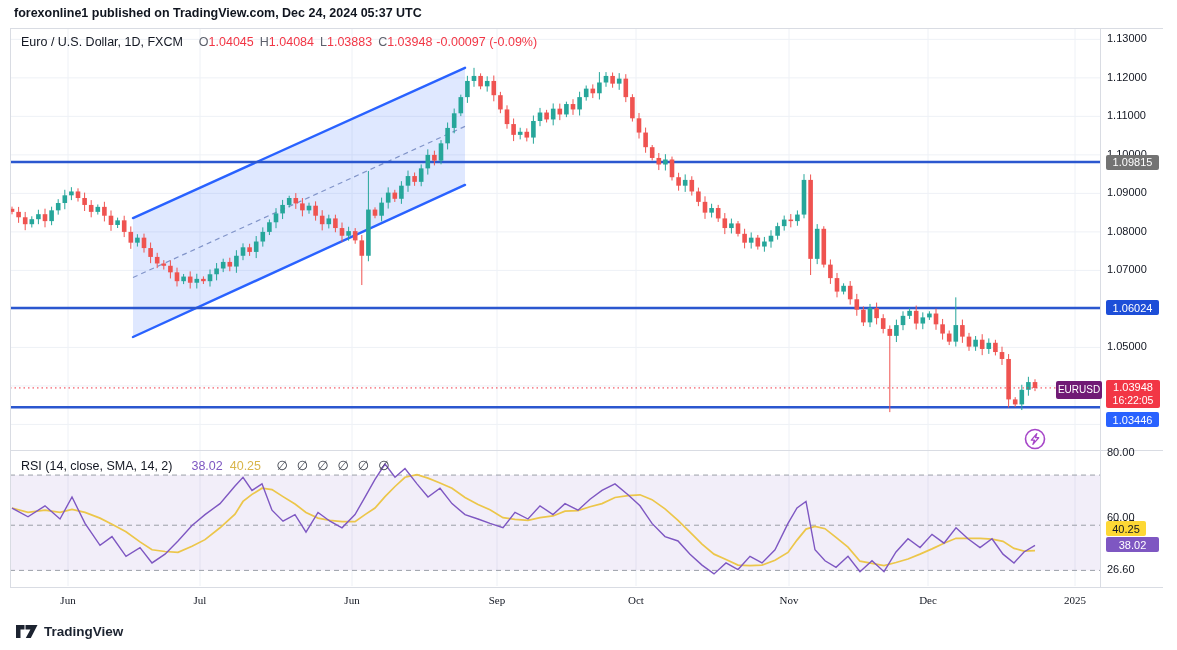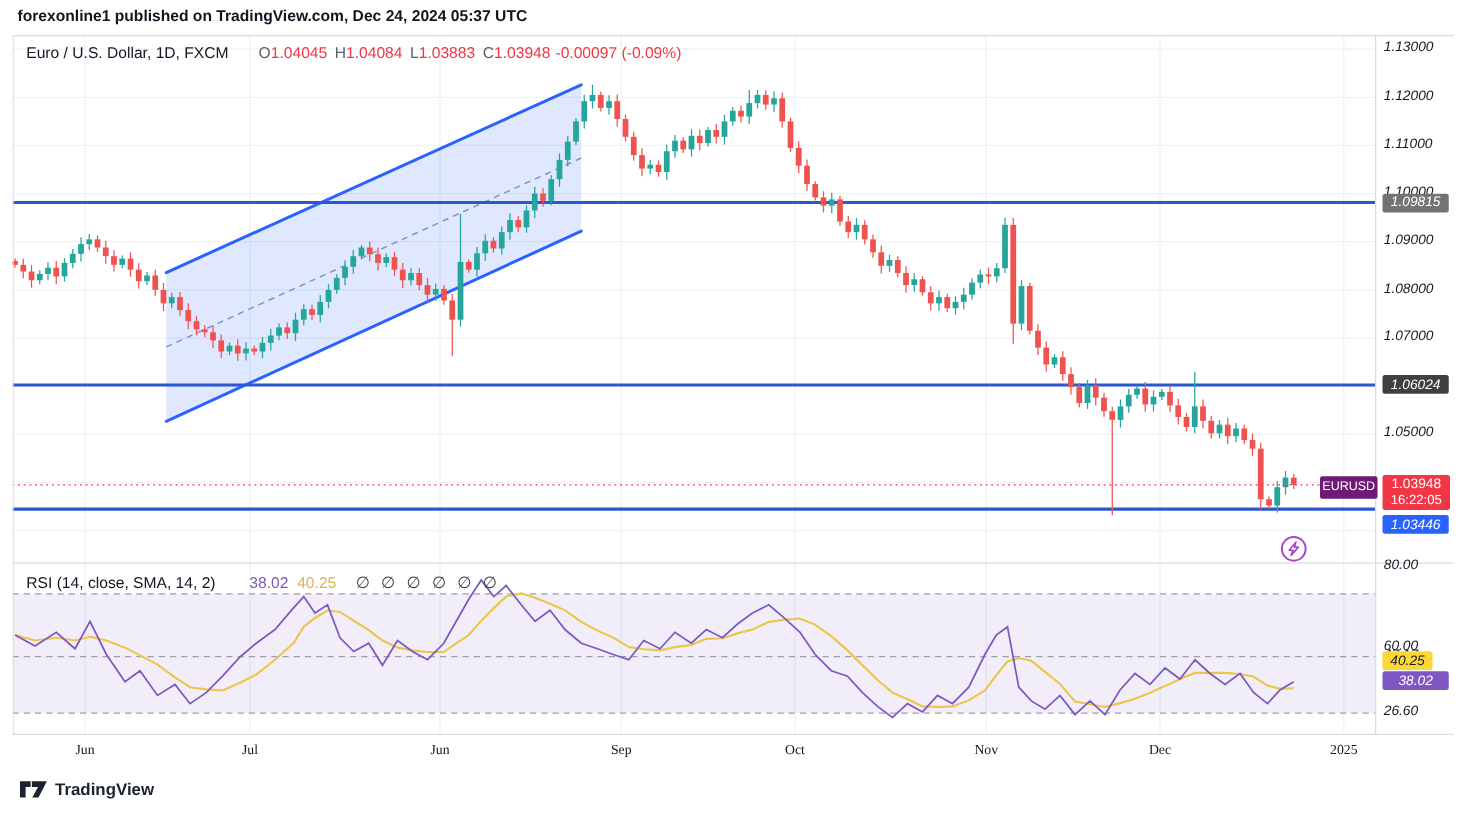--- a/index.html
+++ b/index.html
@@ -1,31 +1,31 @@
 <!DOCTYPE html>
 <html><head>
 <meta charset="utf-8">
 <style>
   html,body{margin:0;padding:0;background:#fff;}
   body{width:1177px;height:650px;position:relative;overflow:hidden;
        font-family:"Liberation Sans",sans-serif;color:#131722;-webkit-font-smoothing:antialiased;}
   .publish{position:absolute;left:14px;top:6px;font-size:12.5px;font-weight:700;color:#10151f;}
   #plot{position:absolute;left:10px;top:28px;z-index:1;}
   .legend{position:absolute;left:21px;z-index:5;font-size:12.5px;white-space:nowrap;}
-  .legend .title{color:#131722;margin-right:18px;}
+  .legend .title{color:#131722;margin-right:10px;}
   .legend .k{color:#5d606b;margin-left:6px;}
   .legend .v{color:#f23645;}
   .legend .chg{color:#f23645;margin-left:4px;}
   .sym-legend{top:35px;}
   .rsi-legend{top:458px;}
   .rsi-legend .rsi-val{color:#7e57c2;margin-left:9px;}
   .rsi-legend .rsi-sma{color:#d9b54a;margin-left:7px;}
   .rsi-legend .empties{margin-left:11px;color:#3c404b;font-size:13px;letter-spacing:0;}
   .rsi-legend .empties span{margin:0 4.5px;}
-  #price-axis{position:absolute;left:1100px;top:28px;width:77px;height:436px;z-index:4;font-style:italic;}
+  #price-axis{position:absolute;left:1100px;top:28px;width:77px;height:436px;z-index:4;}
   .tick{position:absolute;left:7px;font-size:11px;color:#131722;white-space:nowrap;z-index:1;}
   .badge{position:absolute;left:6px;width:53px;height:15px;border-radius:2px;color:#fff;
          font-size:11px;display:flex;align-items:center;justify-content:center;z-index:3;}
   .badge.yellow{color:#131722;width:40px;}
   .price-badge{position:absolute;left:1106px;top:381px;width:54px;border-radius:2px;
                background:#f23645;color:#fff;text-align:center;z-index:6;padding:1px 0 2px;}
   .price-badge .val{font-size:11px;line-height:13px;}
   .price-badge .timer{font-size:10.5px;line-height:12px;}
   .marker{position:absolute;left:1056px;top:383px;width:46px;height:18px;background:#701a75;
           color:#fff;font-size:10px;border-radius:2px;display:flex;align-items:center;
@@ -413,21 +413,21 @@
     <div class="tick" style="top: 235.404px;">1.07000</div>
     <div class="tick" style="top: 273.911px;">1.06000</div>
     <div class="tick" style="top: 312.419px;">1.05000</div>
     <div class="tick" style="top: 350.926px;">1.04000</div>
     <div class="tick" style="top: 389.433px;">1.03000</div>
     <div class="tick" style="top: 418.098px;">80.00</div>
     <div class="tick" style="top: 483px;">60.00</div>
     <div class="tick" style="top: 490.217px;">47.17</div>
     <div class="tick" style="top: 535.403px;">26.60</div>
     <div class="badge" style="top: 126.506px; background: #737373;">1.09815</div>
-    <div class="badge" style="top: 272.487px; background: #404040;">1.06024</div>
+    <div class="badge" style="top: 272.487px; background: #1d4ed8;">1.06024</div>
     <div class="badge" style="top: 384.428px; background: rgb(41, 98, 255);">1.03446</div>
     <div class="badge" style="top: 509.317px; background: rgb(126, 87, 194);">38.02</div>
     <div class="badge yellow" style="top: 493.317px; background: rgb(253, 216, 53);">40.25</div>
   </div>
 
 <div class="marker" style="top: 380.928px;">EURUSD</div>
 
 <div class="price-badge" style="top: 380.428px;">
   <div class="val">1.03948</div>
   <div class="timer">16:22:05</div>

